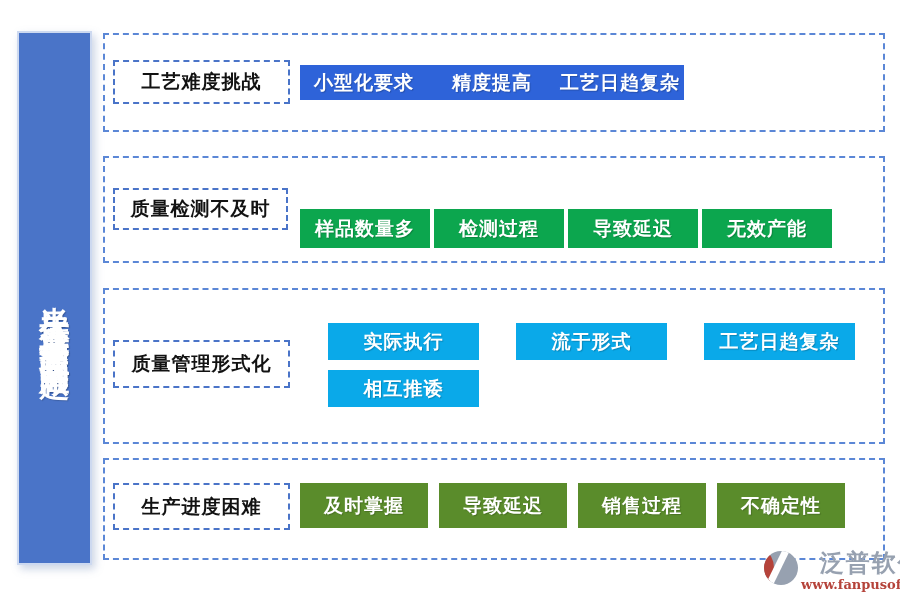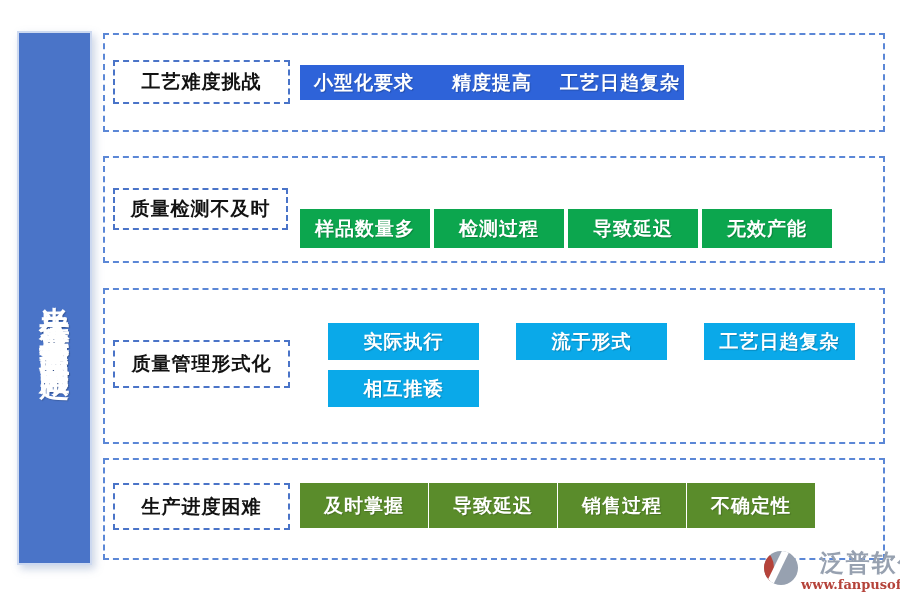--- a/index.html
+++ b/index.html
@@ -27,21 +27,21 @@
              background:#fff;display:flex;align-items:center;justify-content:center;
              font-weight:bold;color:#121212;font-size:19px;letter-spacing:1px;}
   .lb1{left:8px;top:25px;width:177px;height:44px;}
   .lb2{left:8px;top:30px;width:175px;height:42px;}
   .lb3{left:8px;top:50px;width:177px;height:48px;}
   .lb4{left:8px;top:23px;width:177px;height:47px;}
 
   .chips{position:absolute;display:flex;}
   .c1{left:195px;top:30px;}
   .c2{left:195px;top:51px;gap:4px;}
-  .c4{left:195px;top:23px;gap:1px;}
+  .c4{left:195px;top:23px;gap:11px;}
   .btn{display:flex;align-items:center;justify-content:center;color:#fff;font-weight:bold;
        font-size:19px;letter-spacing:1px;text-shadow:1px 1px 1px rgba(0,0,0,.2);box-sizing:border-box;}
   .c1 .btn{width:128px;height:35px;background:var(--row1,#2e63d9);}
   .c2 .btn{width:130px;height:39px;background:var(--row2,#0ca64e);}
   .c4 .btn{width:128px;height:45px;background:var(--row4,#5a8c2b);}
   .r3-grid{position:absolute;left:223px;top:33px;display:grid;
            grid-template-columns:151px 151px 151px;column-gap:37px;row-gap:10px;}
   .r3-grid .btn{width:151px;height:37px;background:var(--row3,#0aa9e9);}
 
   

